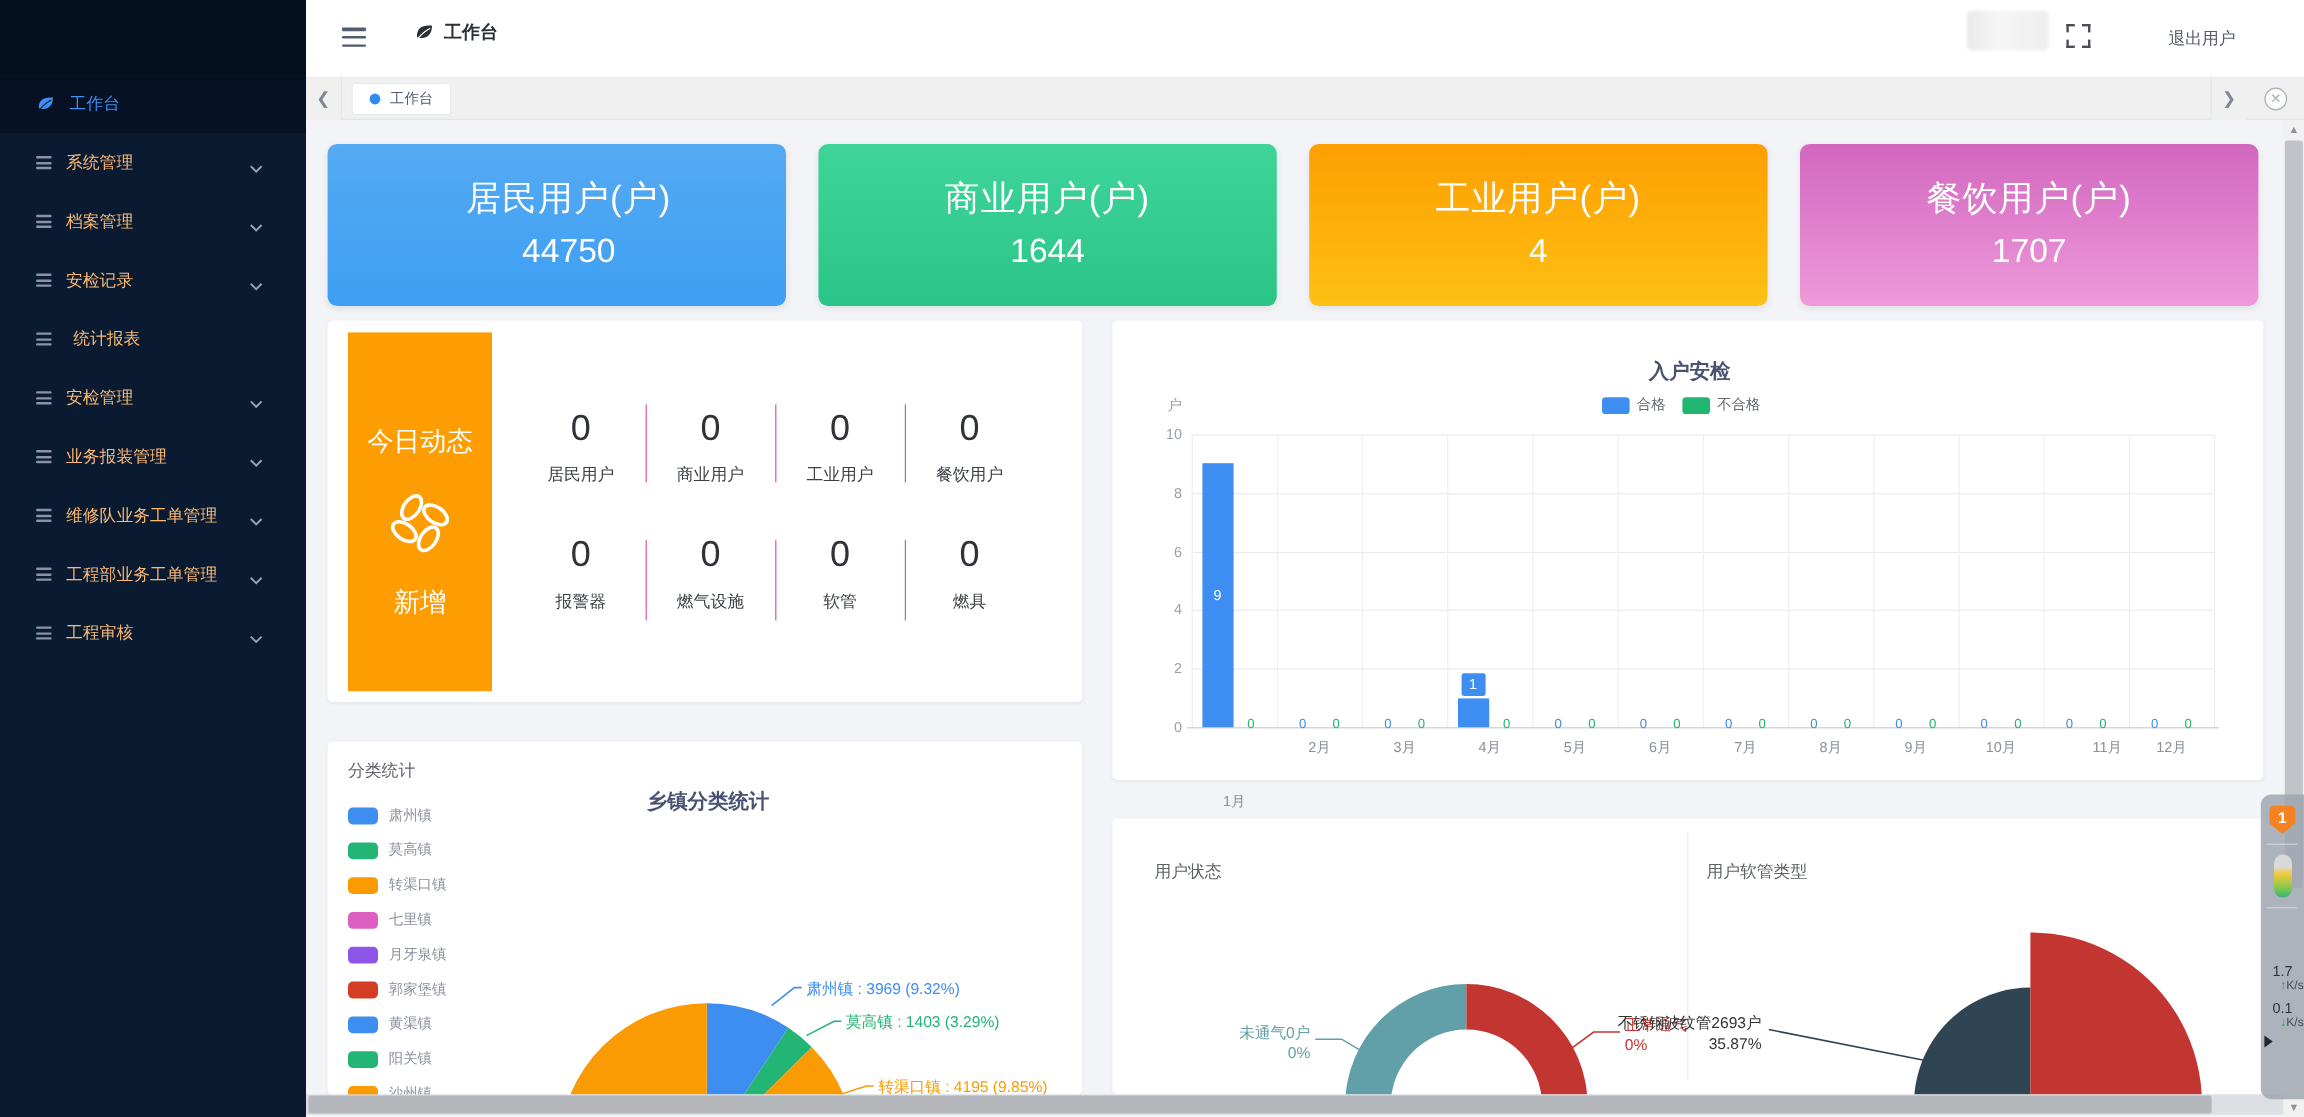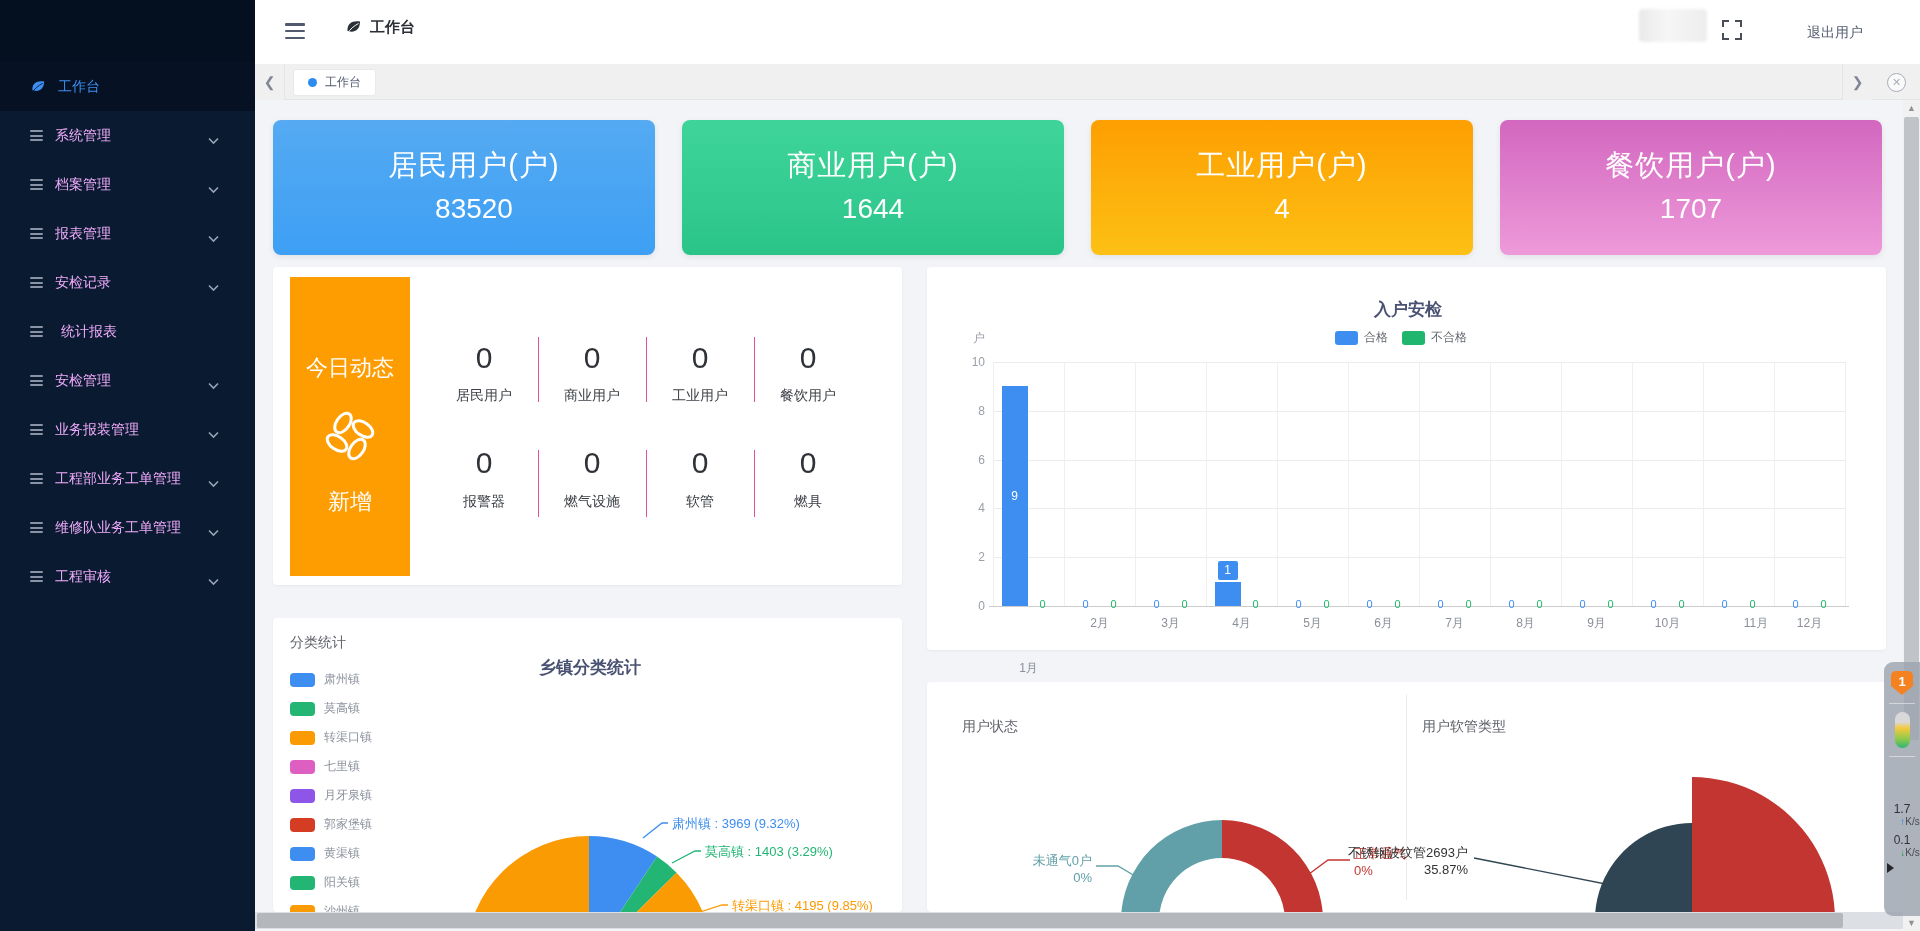--- a/index.html
+++ b/index.html
@@ -4,21 +4,21 @@
 <style>
   * { margin:0; padding:0; box-sizing:border-box; }
   html,body { width:1920px; height:931px; overflow:hidden; }
   body { font-family:"Liberation Sans","DejaVu Sans",sans-serif; background:#f3f4f7; position:relative; }
   .stage { position:absolute; left:0; top:0; width:1920px; height:931px; overflow:hidden; }
 
   
   .sidebar { position:absolute; left:0; top:0; width:255px; height:931px; background:#0a1b31; z-index:30; }
   .sidebar-top { position:absolute; left:0; top:0; width:255px; height:62px; background:#04101f; }
   .menu { position:absolute; left:0; top:62px; width:255px; }
-  .menu-item { position:relative; height:49px; display:flex; align-items:center; padding-left:30px; color:#f0abfc; font-size:14px; cursor:pointer; }
+  .menu-item { position:relative; height:49px; display:flex; align-items:center; padding-left:30px; color:#fdba74; font-size:14px; cursor:pointer; }
   .menu-item.active { background:#061124; color:#3d8ef0; }
   .mi-bars { width:13px; height:11px; display:flex; flex-direction:column; justify-content:space-between; margin-right:12px; flex:none; }
   .mi-bars i { display:block; height:2px; background:#8a93a6; border-radius:1px; }
   .mi-chev { position:absolute; right:36px; top:50%; margin-top:-4px; }
   .leaf { margin-right:12px; flex:none; }
 
   
   .header { position:absolute; left:255px; top:0; width:1665px; height:64px; background:#fff; z-index:20; box-shadow:0 1px 4px rgba(0,21,41,.06); }
   .hamburger { position:absolute; left:30px; top:23px; width:20px; height:16px; display:flex; flex-direction:column; justify-content:space-between; cursor:pointer; }
   .hamburger i { height:2.5px; background:#515a6e; border-radius:1px; }
@@ -176,31 +176,20 @@
           <span class="mi-chev"><svg width="11" height="8" viewBox="0 0 11 8">
               <polyline points="1,1.5 5.5,6 10,1.5" fill="none" stroke="#9aa3b5" stroke-width="1.6"></polyline>
             </svg></span>
         </div>
         <div class="menu-item">
           <span class="mi-bars">
             <i></i>
             <i></i>
             <i></i>
           </span>
-          <span>报表管理</span>
-          <span class="mi-chev"><svg width="11" height="8" viewBox="0 0 11 8">
-              <polyline points="1,1.5 5.5,6 10,1.5" fill="none" stroke="#9aa3b5" stroke-width="1.6"></polyline>
-            </svg></span>
-        </div>
-        <div class="menu-item">
-          <span class="mi-bars">
-            <i></i>
-            <i></i>
-            <i></i>
-          </span>
           <span>安检记录</span>
           <span class="mi-chev"><svg width="11" height="8" viewBox="0 0 11 8">
               <polyline points="1,1.5 5.5,6 10,1.5" fill="none" stroke="#9aa3b5" stroke-width="1.6"></polyline>
             </svg></span>
         </div>
         <div class="menu-item">
           <span class="mi-bars">
             <i></i>
             <i></i>
             <i></i>
@@ -228,32 +217,32 @@
           <span class="mi-chev"><svg width="11" height="8" viewBox="0 0 11 8">
               <polyline points="1,1.5 5.5,6 10,1.5" fill="none" stroke="#9aa3b5" stroke-width="1.6"></polyline>
             </svg></span>
         </div>
         <div class="menu-item">
           <span class="mi-bars">
             <i></i>
             <i></i>
             <i></i>
           </span>
+          <span>维修队业务工单管理</span>
+          <span class="mi-chev"><svg width="11" height="8" viewBox="0 0 11 8">
+              <polyline points="1,1.5 5.5,6 10,1.5" fill="none" stroke="#9aa3b5" stroke-width="1.6"></polyline>
+            </svg></span>
+        </div>
+        <div class="menu-item">
+          <span class="mi-bars">
+            <i></i>
+            <i></i>
+            <i></i>
+          </span>
           <span>工程部业务工单管理</span>
-          <span class="mi-chev"><svg width="11" height="8" viewBox="0 0 11 8">
-              <polyline points="1,1.5 5.5,6 10,1.5" fill="none" stroke="#9aa3b5" stroke-width="1.6"></polyline>
-            </svg></span>
-        </div>
-        <div class="menu-item">
-          <span class="mi-bars">
-            <i></i>
-            <i></i>
-            <i></i>
-          </span>
-          <span>维修队业务工单管理</span>
           <span class="mi-chev"><svg width="11" height="8" viewBox="0 0 11 8">
               <polyline points="1,1.5 5.5,6 10,1.5" fill="none" stroke="#9aa3b5" stroke-width="1.6"></polyline>
             </svg></span>
         </div>
         <div class="menu-item">
           <span class="mi-bars">
             <i></i>
             <i></i>
             <i></i>
           </span>
@@ -261,21 +250,21 @@
           <span class="mi-chev"><svg width="11" height="8" viewBox="0 0 11 8">
               <polyline points="1,1.5 5.5,6 10,1.5" fill="none" stroke="#9aa3b5" stroke-width="1.6"></polyline>
             </svg></span>
         </div>
       </div>
   </div>
 
   <div id="cards">
       <div class="card" style="left: 273px; background: linear-gradient(rgb(85, 170, 242), rgb(61, 159, 244)); padding-left: 20px;">
         <div class="c-title">居民用户(户)</div>
-        <div class="c-value">83520</div>
+        <div class="c-value">44750</div>
       </div>
       <div class="card" style="left: 682px; background: linear-gradient(rgb(63, 213, 154), rgb(43, 196, 136));">
         <div class="c-title">商业用户(户)</div>
         <div class="c-value">1644</div>
       </div>
       <div class="card" style="left: 1091px; background: linear-gradient(rgb(253, 159, 1), rgb(253, 192, 20));">
         <div class="c-title">工业用户(户)</div>
         <div class="c-value">4</div>
       </div>
       <div class="card" style="left: 1500px; background: linear-gradient(rgb(210, 103, 191), rgb(238, 154, 218));">

